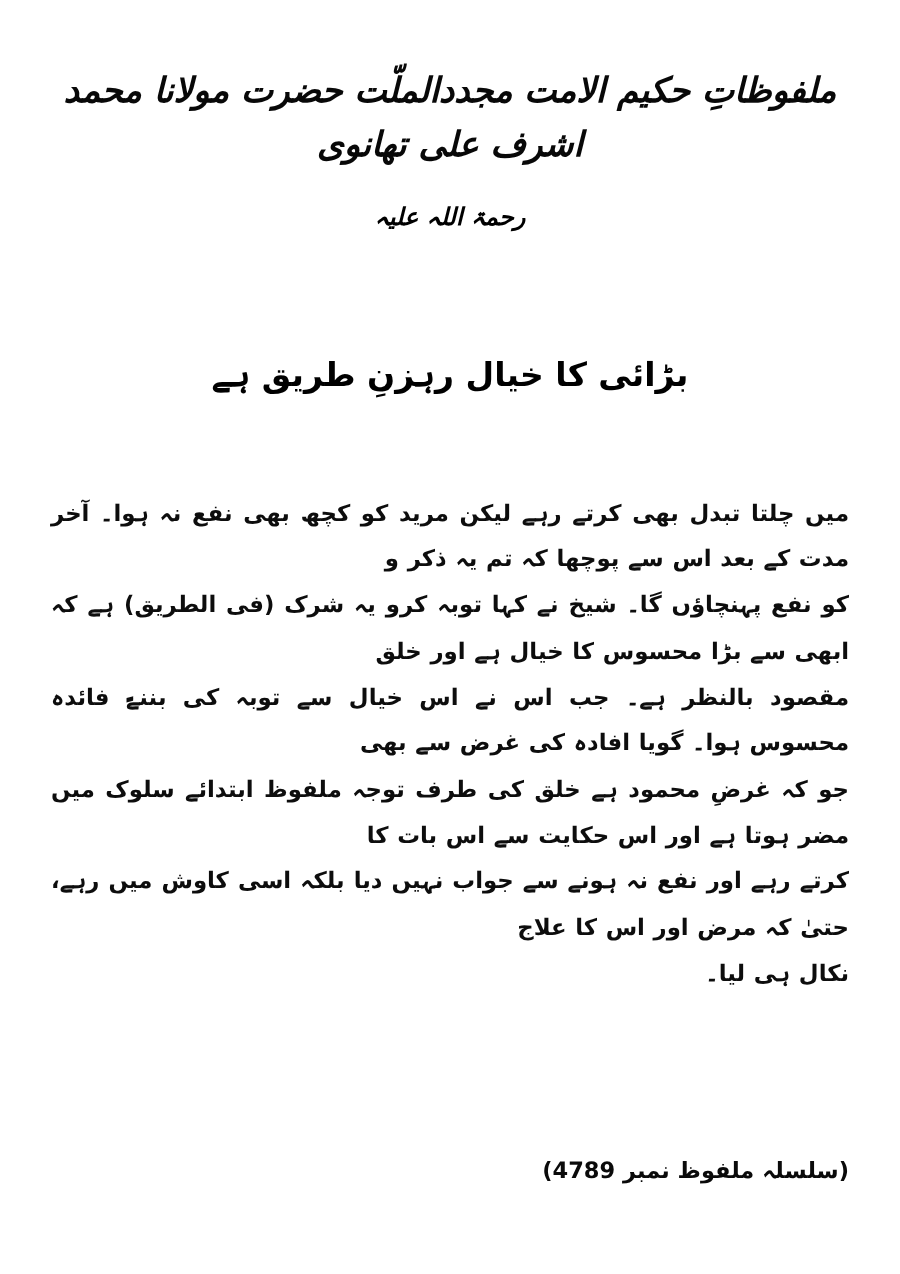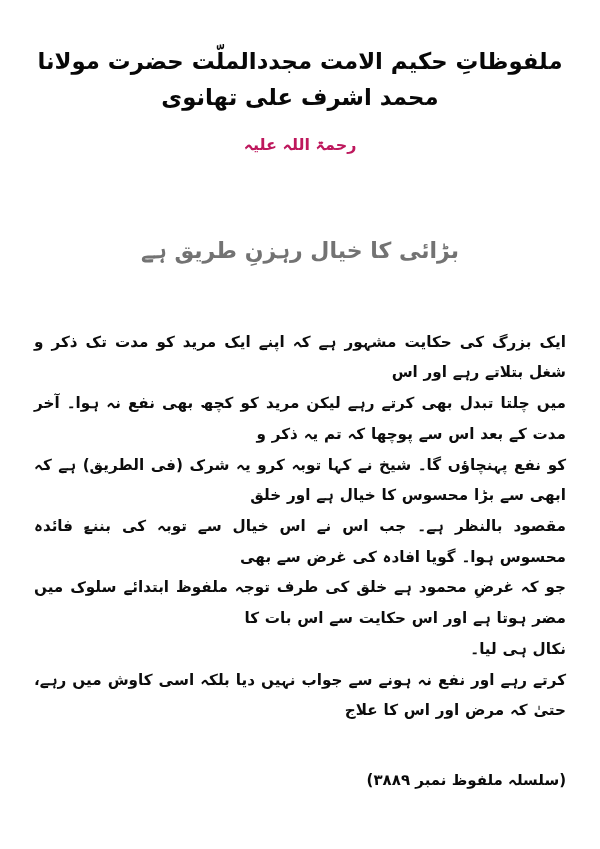--- a/index.html
+++ b/index.html
@@ -22,55 +22,56 @@
     height: 849px;
     background: #ffffff;
     box-sizing: border-box;
     padding: 0 28px;
   }
 
   
   .title-block {
     padding-top: 44px;
     text-align: center;
+    font-style: italic;
   }
   .doc-title {
     font-family: "DejaVu Sans", sans-serif;
     font-weight: 700;
     font-size: 23px;
     line-height: 1.55;
     letter-spacing: -0.2px;
     color: #080808;
     direction: rtl;
     unicode-bidi: isolate;
     margin: 0 auto;
     max-width: 560px;
     transform: scaleX(0.99);
   }
   .doc-subtitle {
     margin-top: 18px;
     font-weight: 700;
     font-size: 16px;
     line-height: 1.5;
-    color: #be185d;
+    color: #000000;
     direction: rtl;
     unicode-bidi: isolate;
   }
 
   
   .heading-wrap {
     margin-top: 58px;
     text-align: center;
   }
   .section-heading {
     display: inline-block;
     font-weight: 700;
     font-size: 22px;
     line-height: 1.5;
-    color: #737373;
+    color: #000000;
     direction: rtl;
     unicode-bidi: isolate;
   }
 
   
   .body-wrap {
     margin-top: 42px;
     padding: 0 6px;
   }
   .body-text {
@@ -114,27 +115,26 @@
     <h1 class="doc-title">ملفوظاتِ حکیم الامت مجددالملّت حضرت مولانا محمد اشرف علی تھانوی</h1>
     <div class="doc-subtitle">رحمۃ اللہ علیہ</div>
   </div>
 
   <div class="heading-wrap">
     <h2 class="section-heading">بڑائی کا خیال رہزنِ طریق ہے</h2>
   </div>
 
   <div class="body-wrap">
     <p class="body-text">
-      <span class="body-line">ایک بزرگ کی حکایت مشہور ہے کہ اپنے ایک مرید کو مدت تک ذکر و شغل بتلاتے رہے اور اس</span>
       <span class="body-line">میں چلتا تبدل بھی کرتے رہے لیکن مرید کو کچھ بھی نفع نہ ہوا۔ آخر مدت کے بعد اس سے پوچھا کہ تم یہ ذکر و</span>
       <span class="body-line">کو نفع پہنچاؤں گا۔ شیخ نے کہا توبہ کرو یہ شرک (فی الطریق) ہے کہ ابھی سے بڑا محسوس کا خیال ہے اور خلق</span>
       <span class="body-line">مقصود بالنظر ہے۔ جب اس نے اس خیال سے توبہ کی بننےً فائدہ محسوس ہوا۔ گویا افادہ کی غرض سے بھی</span>
       <span class="body-line">جو کہ غرضِ محمود ہے خلق کی طرف توجہ ملفوظ ابتدائے سلوک میں مضر ہوتا ہے اور اس حکایت سے اس بات کا</span>
+      <span class="body-line">کرتے رہے اور نفع نہ ہونے سے جواب نہیں دیا بلکہ اسی کاوش میں رہے، حتیٰ کہ مرض اور اس کا علاج</span>
       <span class="body-line">نکال ہی لیا۔</span>
-      <span class="body-line">کرتے رہے اور نفع نہ ہونے سے جواب نہیں دیا بلکہ اسی کاوش میں رہے، حتیٰ کہ مرض اور اس کا علاج</span>
     </p>
   </div>
 
   <div class="footer-wrap">
-    <div class="footer-note">(سلسلہ ملفوظ نمبر ۳۸۸۹)</div>
+    <div class="footer-note">(سلسلہ ملفوظ نمبر 4789)</div>
   </div>
 
 </div>
 
 </body></html>

